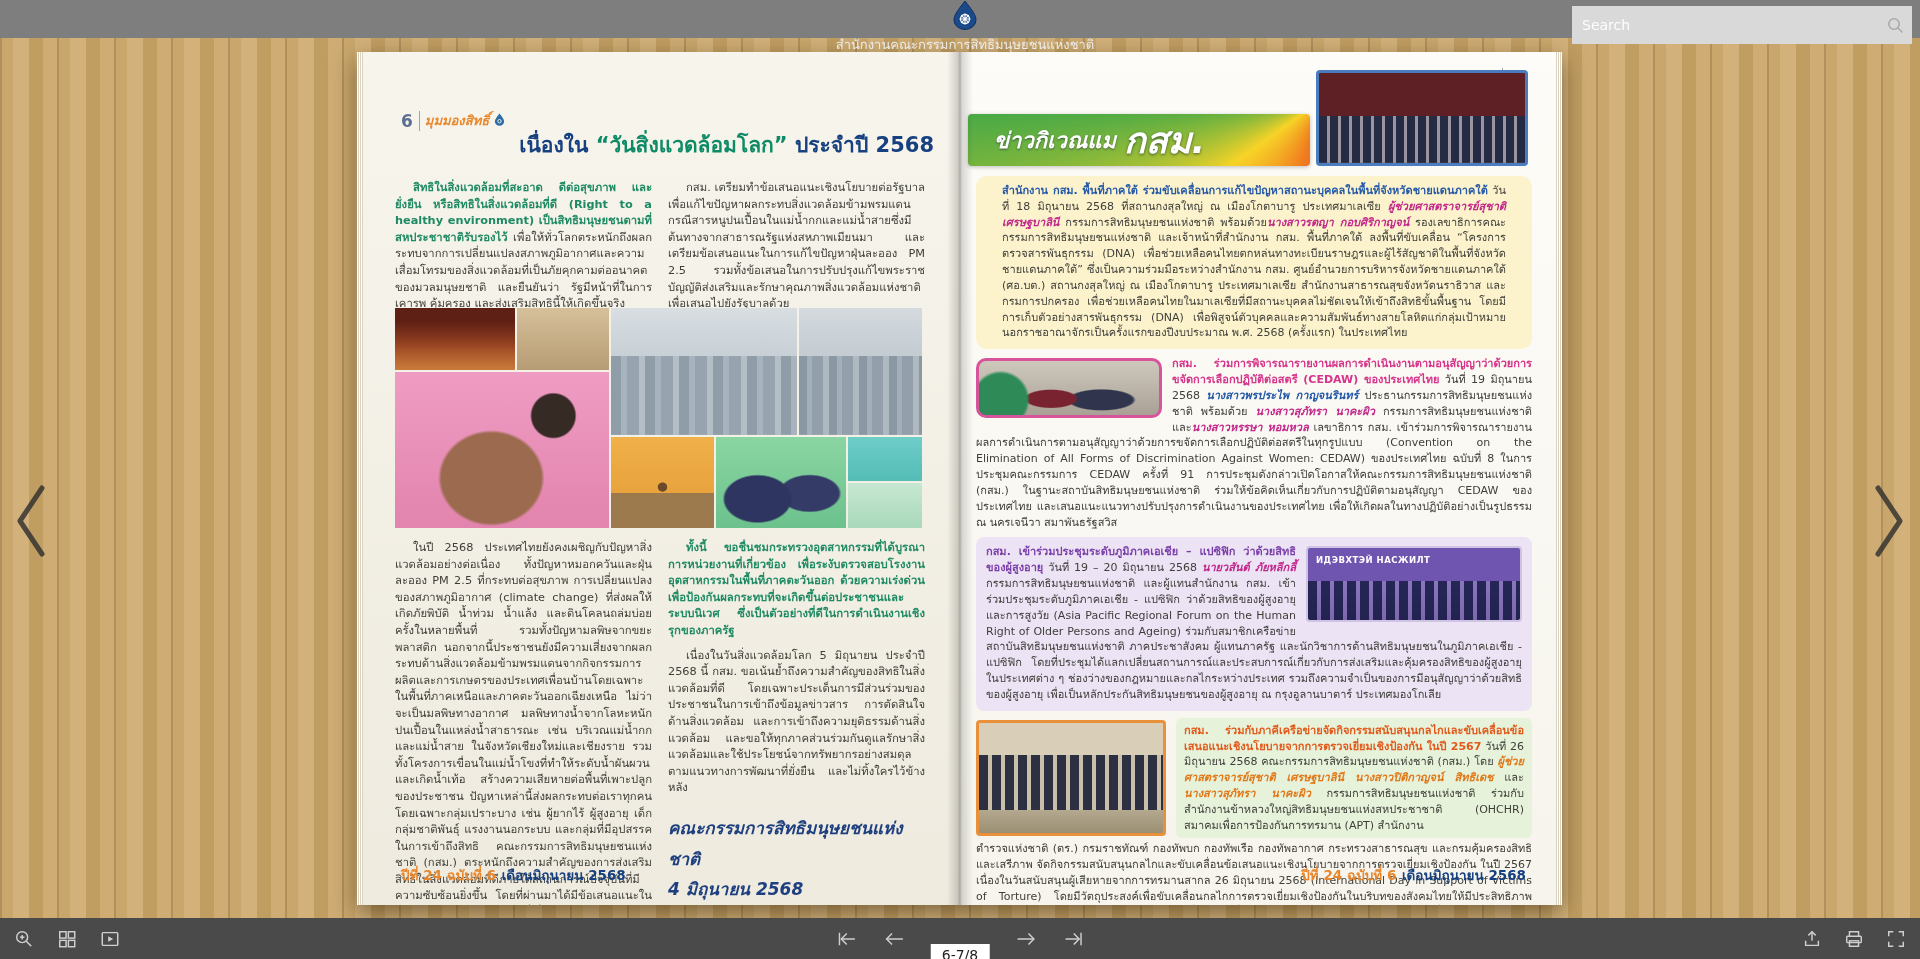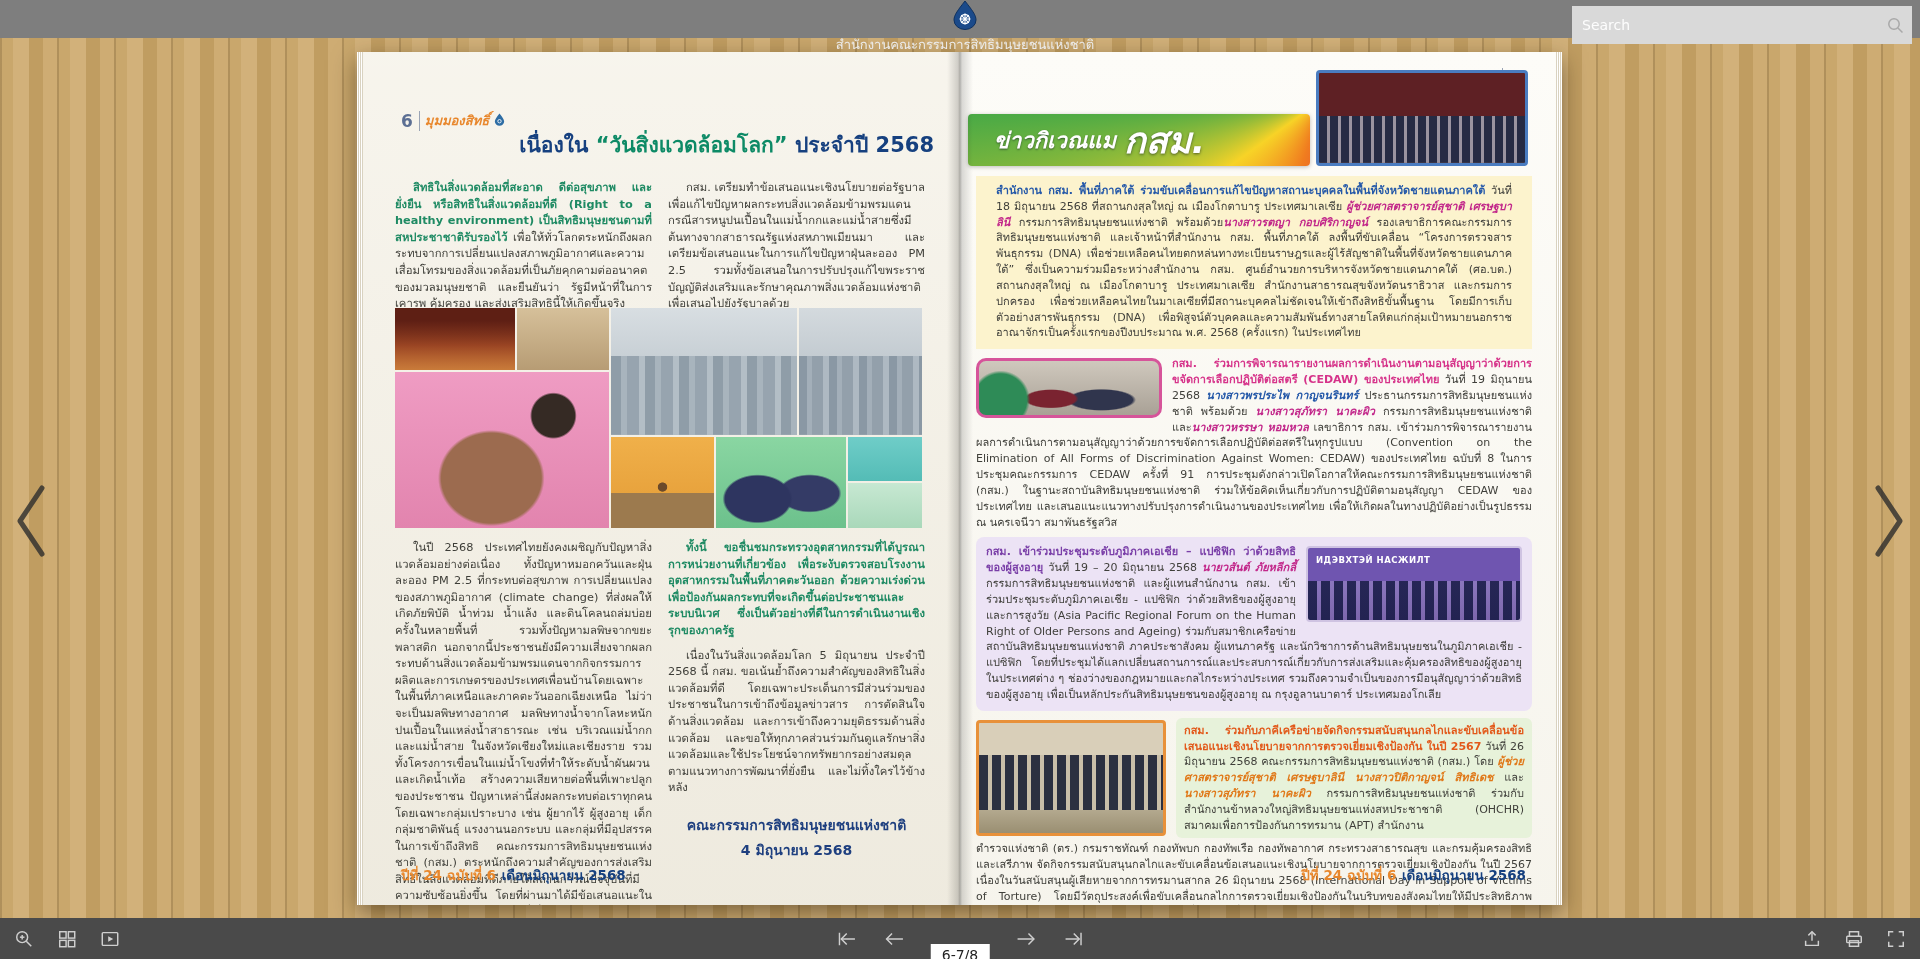--- a/index.html
+++ b/index.html
@@ -52,22 +52,22 @@
     font-size:20px; font-weight:bold; color:#16407f; }
   .lp-title2 { position:absolute; top:76px; left:26px; right:26px; text-align:right;
     font-size:21px; font-weight:bold; color:#16407f; }
   .lp-title2 .seg-t-green { color:#0d8a66; }
   .lp-cols1 { position:absolute; top:128px; left:38px; width:530px; display:flex; gap:16px; }
   .lp-cols2 { position:absolute; top:488px; left:38px; width:530px; display:flex; gap:16px; }
   .col { flex:1; font-size:11.3px; line-height:1.47; text-align:justify; color:#3d3d37; }
   .col p { margin-bottom:8px; text-indent:18px; }
   .seg-lead { color:#1e8a63; font-weight:bold; }
   .seg-green-bold { color:#1e8a63; font-weight:bold; }
-  .signature { margin-top:16px; text-align:center; font-weight:bold;
-    color:#1e3f7f; font-size:14px; line-height:1.8; }
+  .signature { margin-top:16px; font-style:italic; font-weight:bold;
+    color:#1e3f7f; font-size:17px; line-height:1.8; }
 
   
   .lp-collage { position:absolute; top:256px; left:38px; width:527px; height:220px; }
   .lp-collage div { position:absolute; }
   .t1 { left:0; top:0; width:120px; height:62px;
     background:linear-gradient(180deg,#5e1f14 0 20%,#95402183 60%,#c97b3a),linear-gradient(180deg,#7a2e1c,#b65a2b); }
   .t2 { left:122px; top:0; width:92px; height:62px;
     background:linear-gradient(180deg,#d6c09a,#b79c74); }
   .t3 { left:0; top:64px; width:214px; height:156px;
     background:
@@ -114,21 +114,21 @@
   .banner-big { font-style:italic; font-weight:bold; font-size:36px; color:#fff; margin-left:8px; text-shadow:0 1px 3px rgba(0,0,30,.55); }
   .photo { border-radius:4px; }
   .photo1 { position:absolute; right:0; top:0; width:212px; height:96px; border:3px solid #4a7cc0;
     background-image:
       repeating-linear-gradient(90deg,#262b44 0 8px,#9a93a0 8px 11px),
       linear-gradient(180deg,#5e2024 0 52%,#8a5a4a);
     background-size:100% 52%,100% 100%; background-position:bottom,top; background-repeat:no-repeat; }
   .rp-body { position:absolute; left:16px; width:556px; top:124px; font-size:11px; line-height:1.44;
     text-align:justify; color:#3f3f3a; }
   .sec { margin-bottom:7px; overflow:hidden; }
-  .s1 { background:#fcf3cd; border-radius:0; padding:7px 20px 8px; }
+  .s1 { background:#fcf3cd; border-radius:11px; padding:7px 26px 8px; }
   .s3 { background:#ece3f5; border-radius:8px; padding:7px 10px 8px; }
   .sec-heading { font-weight:bold; }
   .h-s1 { color:#2458a8; } .h-s2 { color:#d6338a; } .h-s3 { color:#7a3fa8; } .h-s4 { color:#e2591a; }
   .photo2 { float:left; width:186px; height:60px; border:3px solid #d6549a; border-radius:10px; margin:2px 10px 4px 0;
     background:
       radial-gradient(circle at 12% 72%, #2e8b57 0 16%, rgba(0,0,0,0) 18%),
       radial-gradient(ellipse at 40% 70%, #7a2330 0 16%, rgba(0,0,0,0) 18%),
       radial-gradient(ellipse at 68% 72%, #30354d 0 18%, rgba(0,0,0,0) 20%),
       linear-gradient(180deg,#cfc8bd,#a9a196); }
   .photo3 { float:right; width:216px; height:76px; border:2px solid #cfc3e2; margin:2px 0 4px 10px; position:relative;

